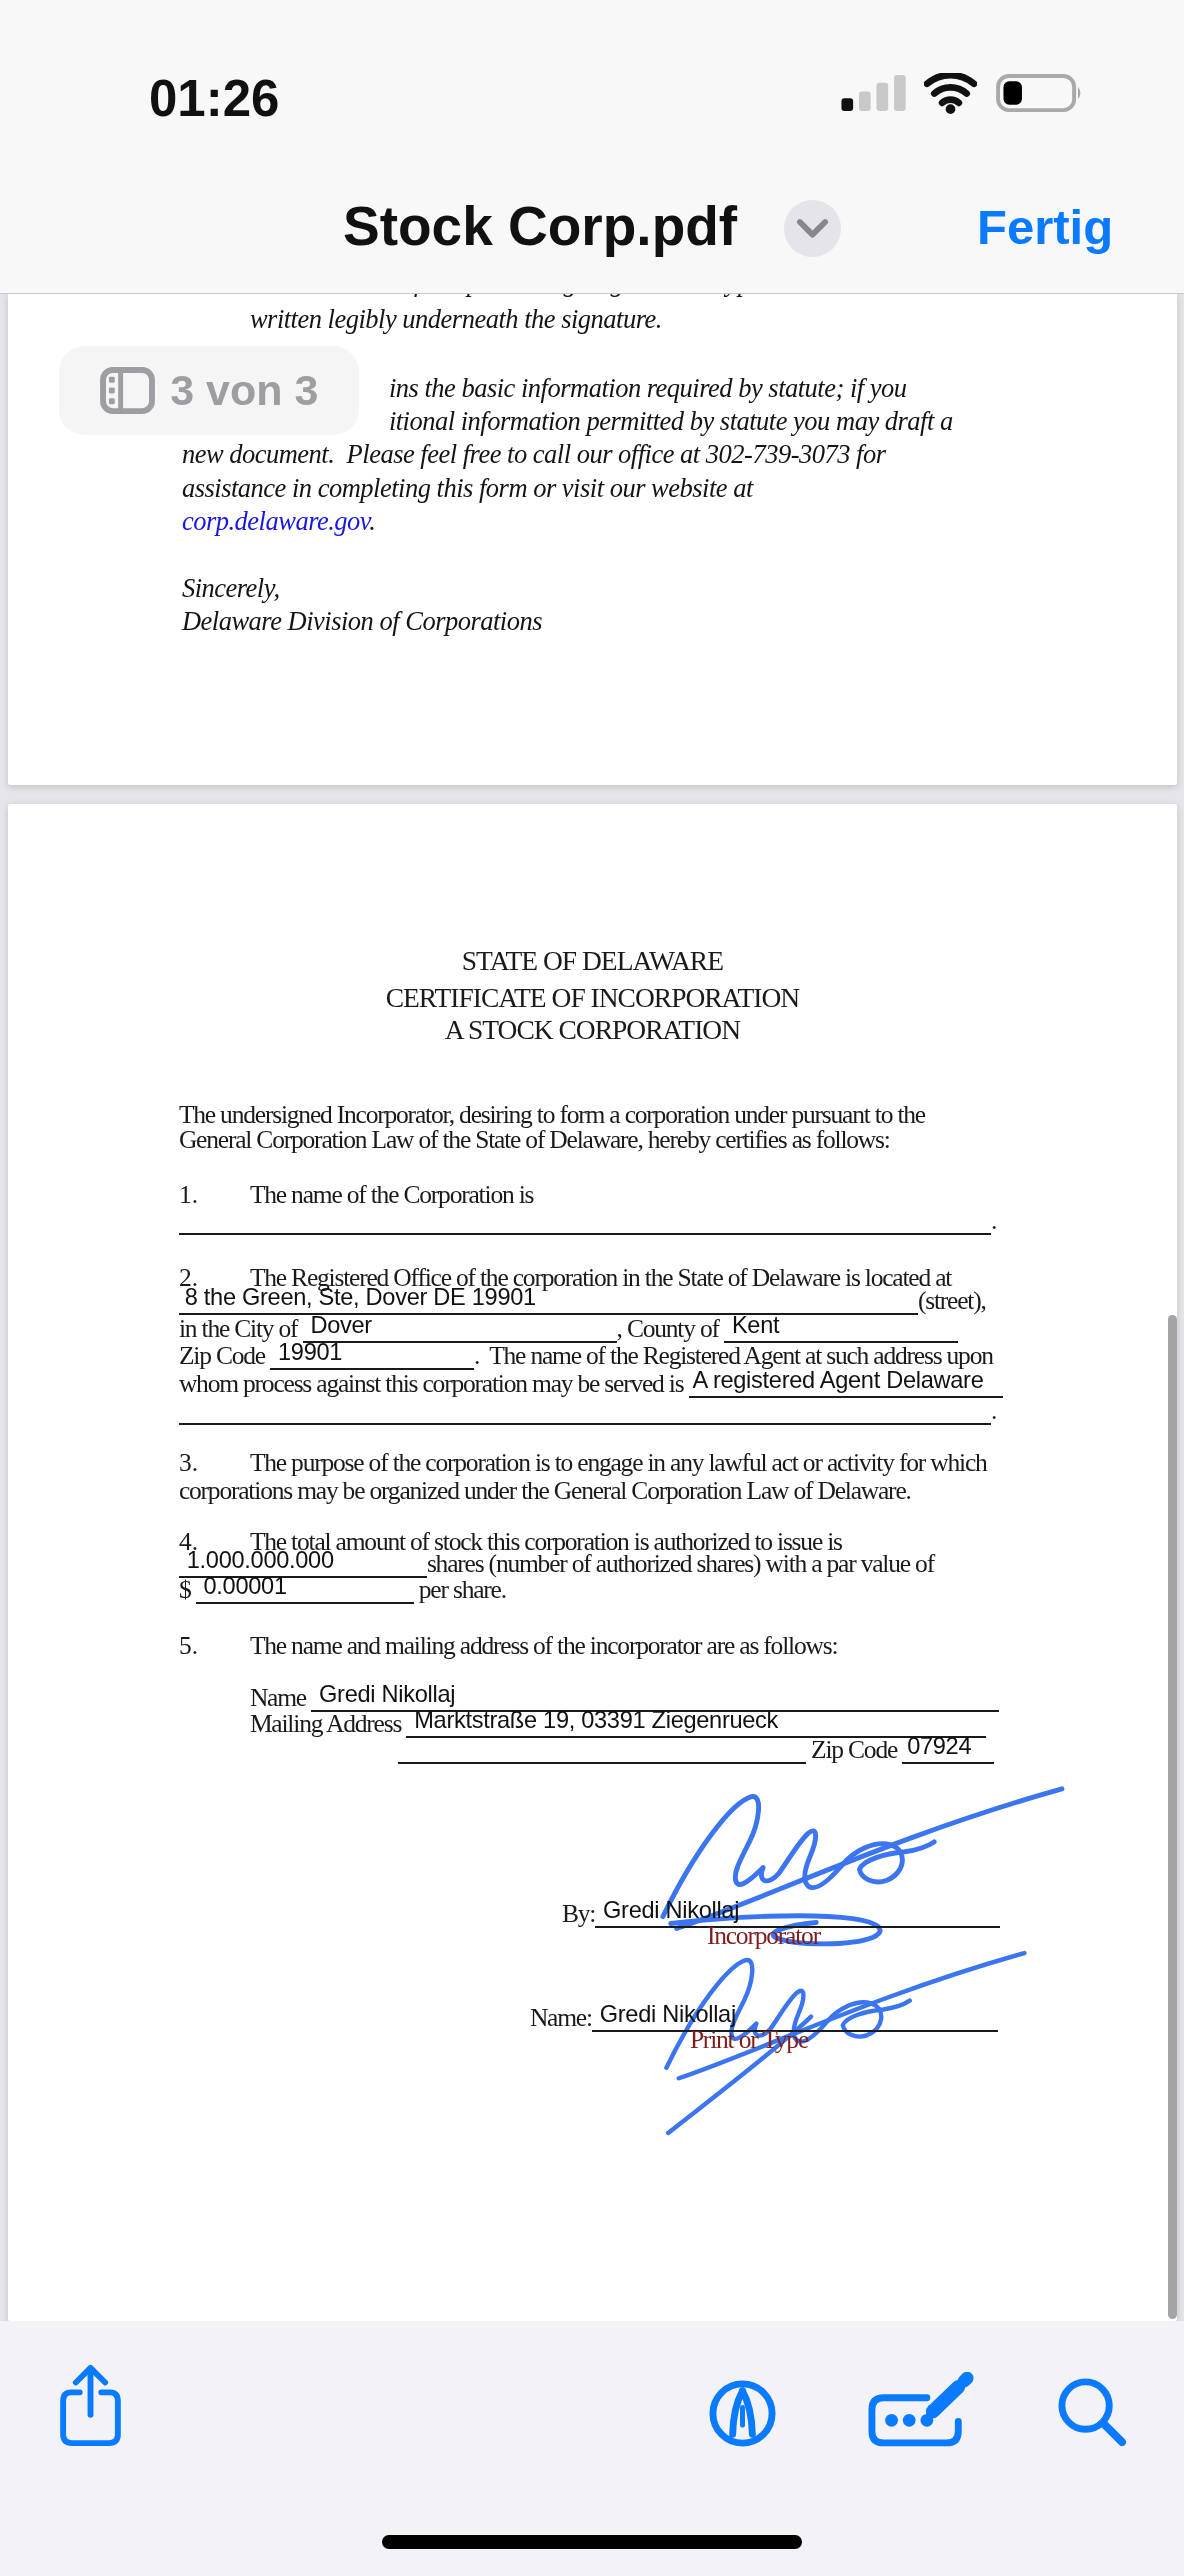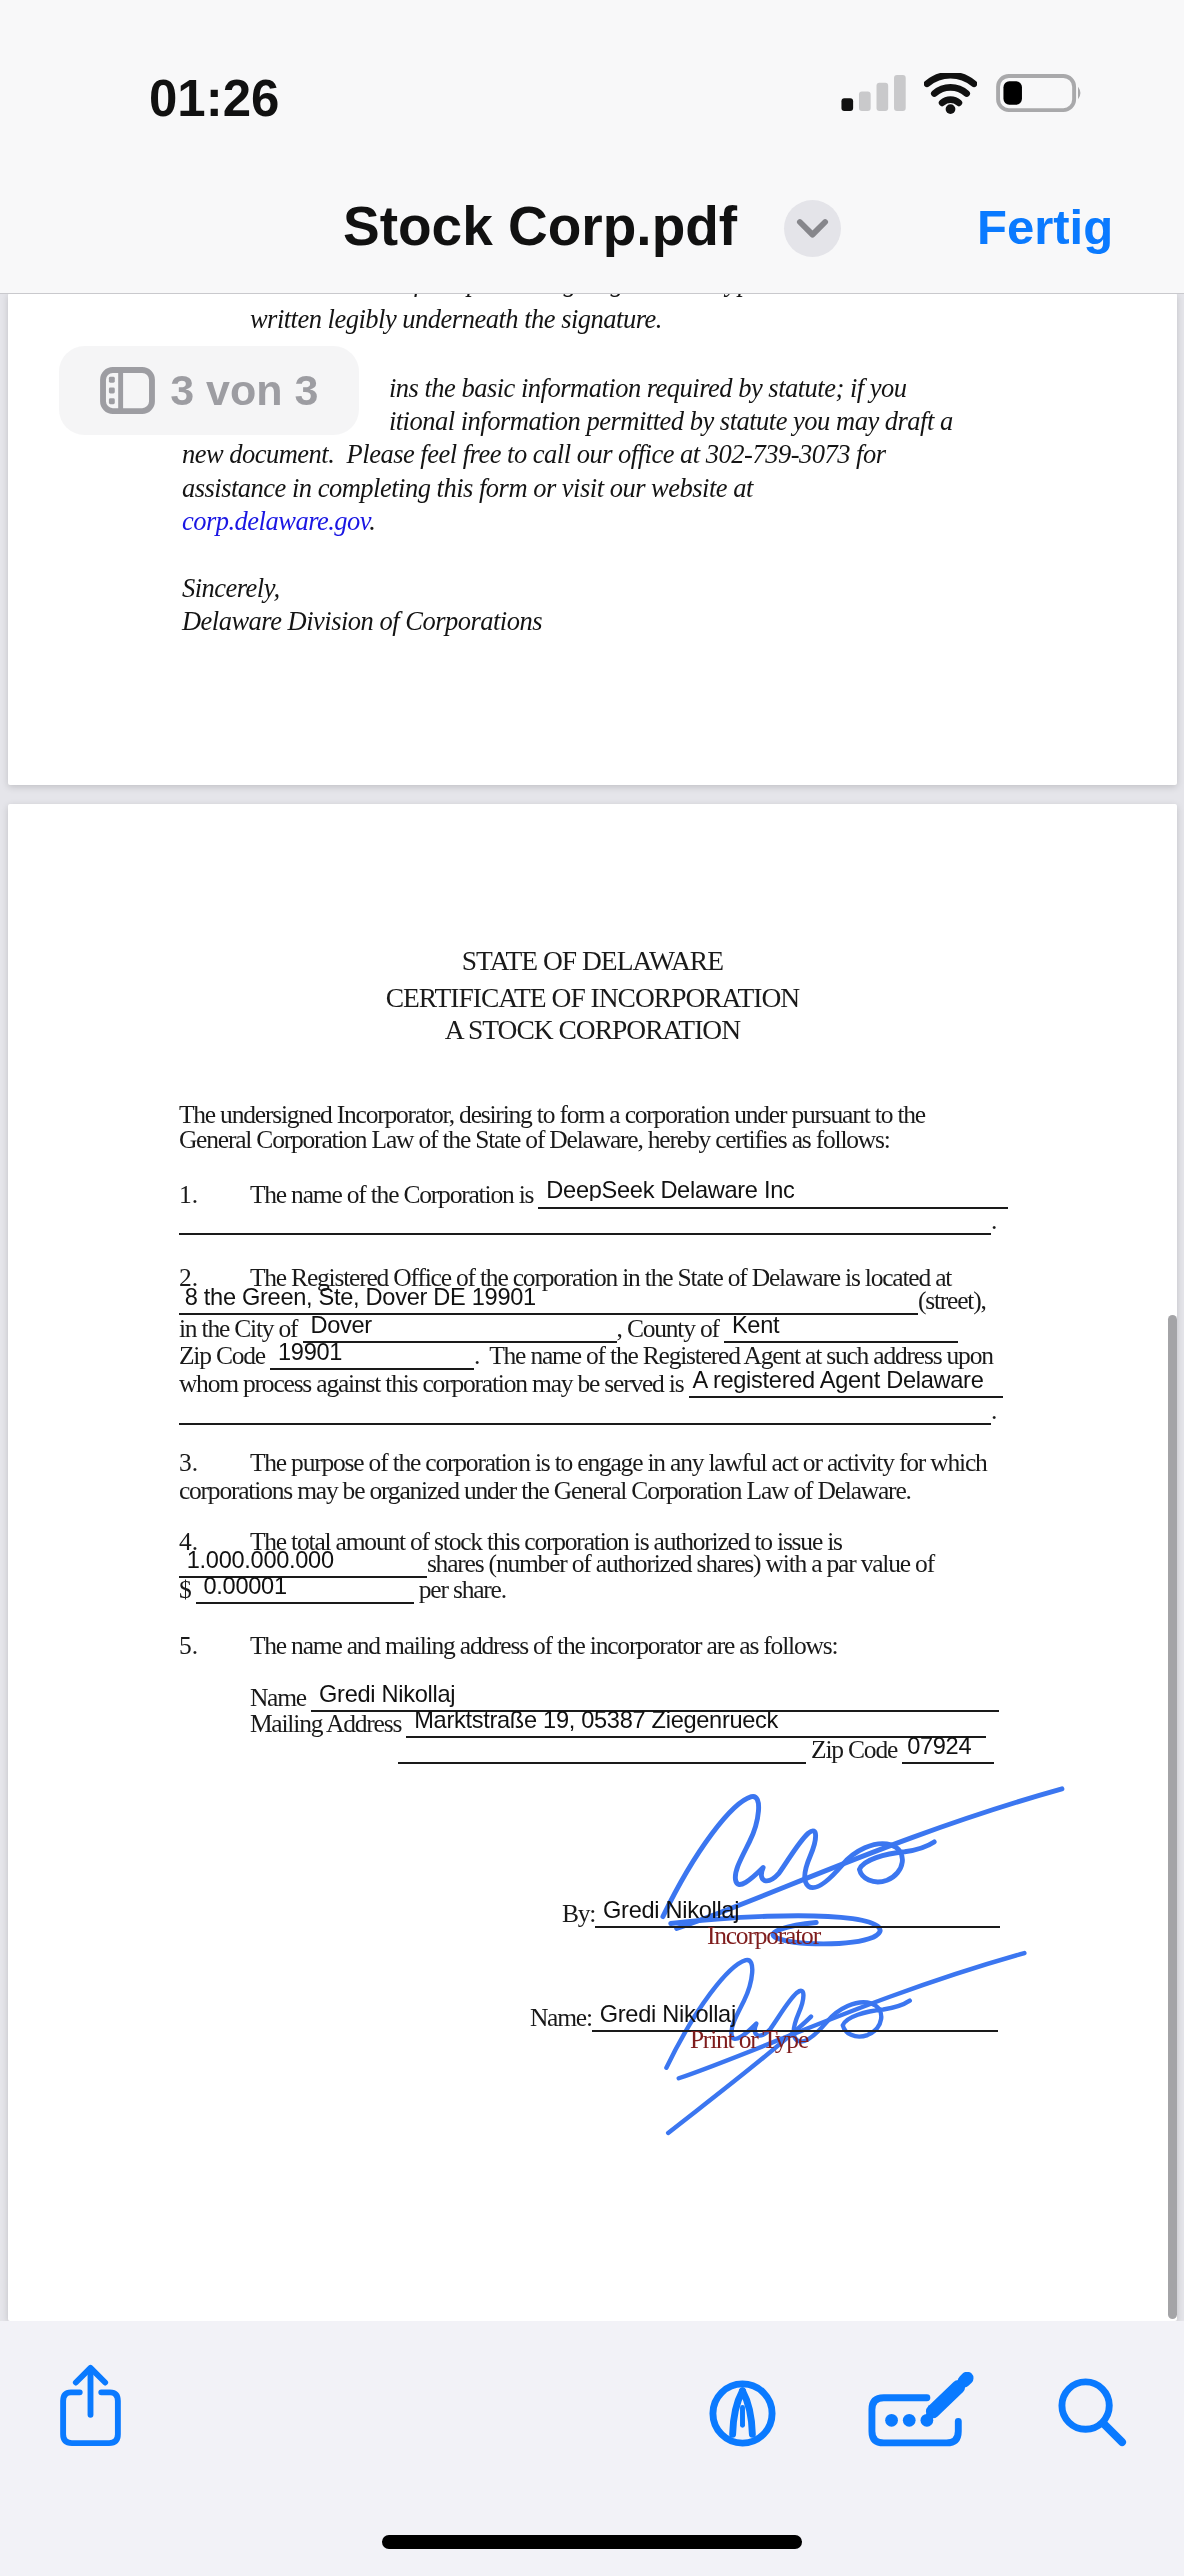--- a/index.html
+++ b/index.html
@@ -131,21 +131,21 @@
 
     <section class="page page3">
       <div class="ttl" style="top:140px">STATE OF DELAWARE</div>
       <div class="ttl" style="top:177px">CERTIFICATE OF INCORPORATION</div>
       <div class="ttl" style="top:209px">A STOCK CORPORATION</div>
 
       <div class="row" style="left:171px;top:322px"><span>General Corporation Law of the State of Delaware, hereby certifies as follows:</span></div>
       <div class="row" style="left:171px;top:297px"><span>The undersigned Incorporator, desiring to form a corporation under pursuant to the</span></div>
 
       <div class="row" style="left:171px;top:377px">
-        <span class="num">1.</span><span>The name of the Corporation is </span><span class="ul" style="width:470px"><span class="fvclip"><span>DeepSeek Delaware Inc</span></span></span>
+        <span class="num">1.</span><span>The name of the Corporation is </span>
       </div>
       <div class="row" style="left:171px;top:403px">
         <span class="ul" style="width:812px"></span><span>.</span>
       </div>
 
       <div class="row" style="left:171px;top:460px">
         <span class="num">2.</span><span>The Registered Office of the corporation in the State of Delaware is located at</span>
       </div>
       <div class="row" style="left:171px;top:483px">
         <span class="ul" style="width:739px"><span class="fv" style="left:5.9px">8 the Green, Ste, Dover DE 19901</span></span><span>(street),</span>
@@ -179,21 +179,21 @@
       </div>
 
       <div class="row" style="left:171px;top:828px">
         <span class="num">5.</span><span>The name and mailing address of the incorporator are as follows:</span>
       </div>
 
       <div class="row" style="left:242px;top:880px">
         <span>Name </span><span class="ul" style="width:688px"><span class="fv">Gredi Nikollaj</span></span>
       </div>
       <div class="row" style="left:242px;top:906px">
-        <span>Mailing Address </span><span class="ul" style="width:580px"><span class="fv">Marktstraße 19, 05387 Ziegenrueck</span></span>
+        <span>Mailing Address </span><span class="ul" style="width:580px"><span class="fv">Marktstraße 19, 03391 Ziegenrueck</span></span>
       </div>
       <div class="row" style="left:390px;top:932px">
         <span class="ul" style="width:408px"></span><span> Zip Code </span><span class="ul" style="width:92px"><span class="fv" style="left:4.9px">07924</span></span>
       </div>
 
       <svg class="sig" style="left:631px;top:977px" width="437" height="172" viewBox="0 0 440 175">
         <g fill="none" stroke="#3B76F0" stroke-width="5" stroke-linecap="round" stroke-linejoin="round">
           <path d="M22 138 C55 70 92 22 112 16 C124 13 120 42 110 62 C102 78 94 92 96 101 C98 112 112 100 124 88 C118 102 128 107 140 94 C150 80 160 62 170 53 C180 45 179 60 172 76 C166 90 164 102 170 107 C178 113 192 100 204 86 C216 71 238 60 254 65 C272 71 268 94 250 101 C236 106 224 99 222 90 C226 80 248 74 268 72 C282 70 292 66 298 62"></path>
           <path d="M36 150 C130 118 260 55 428 8"></path>
           <path d="M30 145 C90 138 170 134 215 140 C243 144 250 152 236 159 C214 168 156 168 136 159 C128 154 146 147 178 144"></path>

